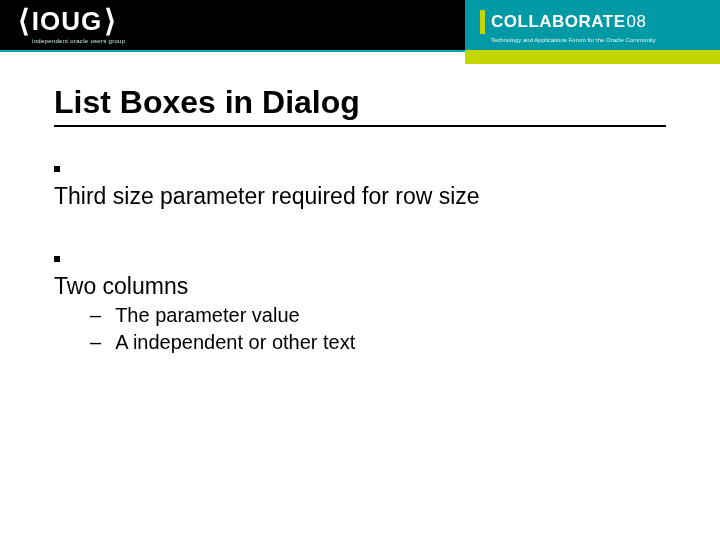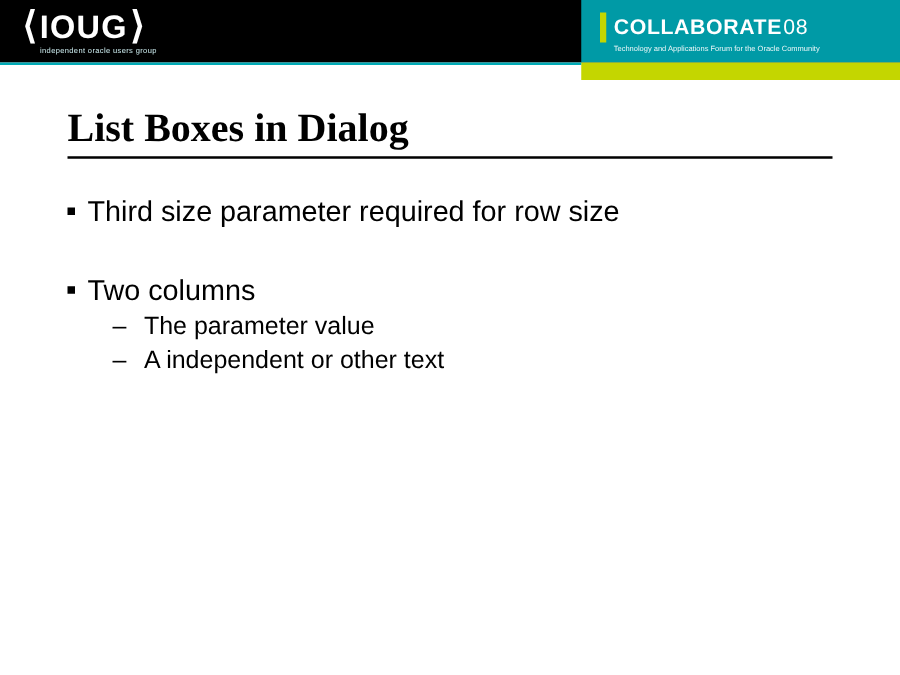--- a/index.html
+++ b/index.html
@@ -23,25 +23,25 @@
   
   .logo-collab { position: absolute; top: 10px; left: 480px; width: 230px; color: #fff; }
   .logo-collab .row { display: flex; align-items: center; gap: 6px; }
   .logo-collab .bar { width: 5px; height: 24px; background: #c4d600; display: inline-block; }
   .logo-collab .txt { font-size: 17px; font-weight: 700; letter-spacing: 0.5px; white-space: nowrap; }
   .logo-collab .yr  { font-size: 17px; font-weight: 400; margin-left: 1px; }
   .logo-collab .sub { font-size: 6px; color: #eaf7f8; margin-top: 3px; margin-left: 11px; white-space: nowrap; }
 
   
   .content { position: absolute; top: 84px; left: 54px; width: 612px; color: #000; }
-  .title { font-family: Liberation Serif, serif; font-size: 32px; font-weight: 900; letter-spacing: 0px; }
+  .title { font-family: Liberation Sans, sans-serif; font-size: 32px; font-weight: 900; letter-spacing: 0px; }
   .title-underline { width: 612px; height: 2px; background: #000; margin-top: 4px; }
 
   .bullets { margin-top: 28px; font-size: 23px; line-height: 1.25; }
-  .b1 { display: flex; gap: 10px; margin-bottom: 34px; }
+  .b1 { display: flex; gap: 10px; margin-bottom: 34px; flex-direction: column; }
   .b1 .dot { width: 6px; height: 6px; background: #000; border-radius: 0; margin-top: 11px; flex: none; }
   .b2 { display: flex; gap: 14px; margin-left: 36px; font-size: 20px; margin-bottom: 2px; }
   .b2 .dash { flex: none; }
 </style>
 </head>
 <body>
 
 <div class="slide">
 
   <div class="header">

